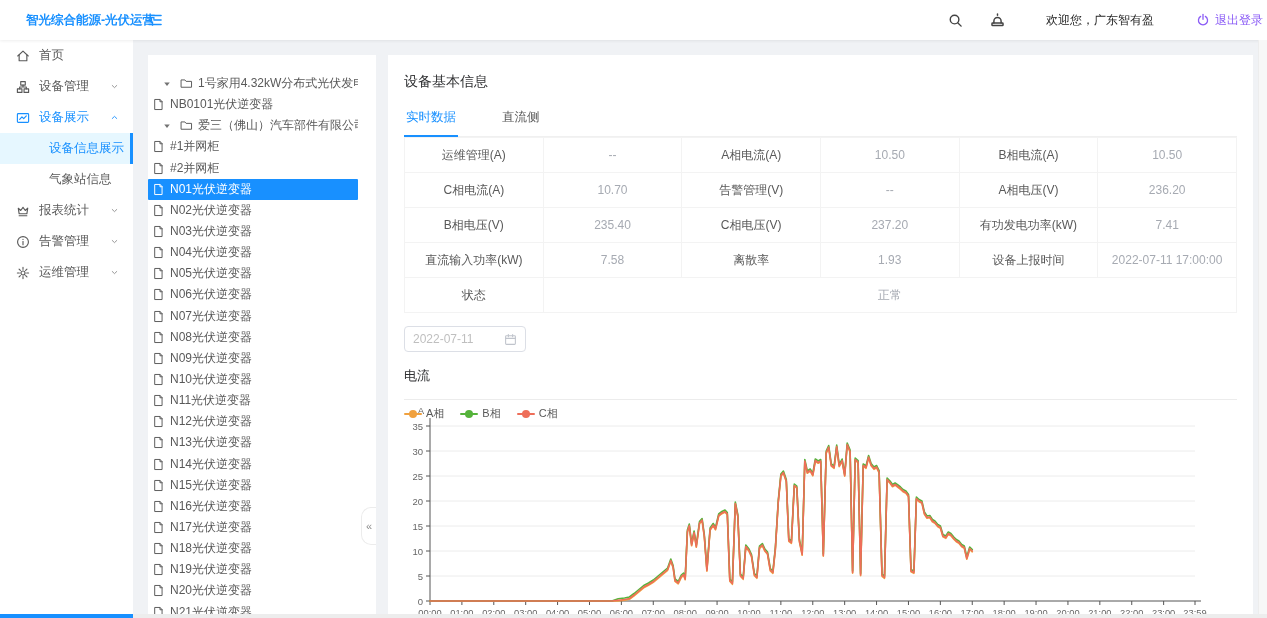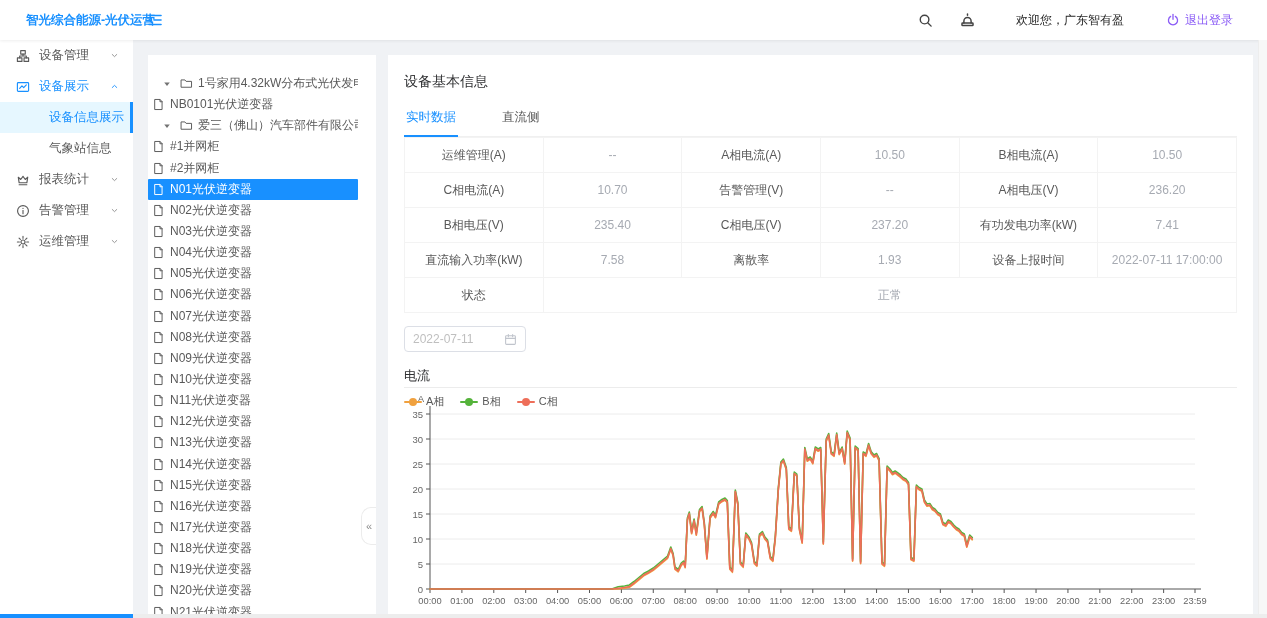--- a/index.html
+++ b/index.html
@@ -6,21 +6,21 @@
   html,body { width:1267px; height:618px; overflow:hidden; background:#f0f2f5;
     font-family:"Liberation Sans","DejaVu Sans",sans-serif; position:relative; }
   svg { display:block; }
 
   
   .topbar { position:absolute; top:0; left:0; right:0; height:40px; background:#fff;
     box-shadow:0 1px 3px rgba(0,0,0,.07); z-index:20; display:flex; align-items:center; }
   .logo { width:133px; height:40px; display:flex; align-items:center; justify-content:center;
     color:#1890ff; font-weight:bold; font-size:12.5px; white-space:nowrap;padding-left:48px; }
   .fold-btn { margin-left:14px; color:#1890ff; cursor:pointer; }
-  .topbar-right { margin-left:auto; display:flex; align-items:center; padding-right:34px;
+  .topbar-right { margin-left:auto; display:flex; align-items:center; padding-right:4px;
     color:#262626; font-size:12px; }
   .tb-icon { color:#434343; margin-left:26px; cursor:pointer; }
   .welcome { margin-left:40px; }
   .logout { margin-left:42px; display:flex; align-items:center; gap:5px; cursor:pointer; color:#8b5cf6; }
 
   
   .sidebar { position:absolute; top:40px; left:0; width:133px; bottom:0; background:#fff; z-index:10; }
   .menu { padding-top:0; }
   .menu-item { height:31px; display:flex; align-items:center; padding:0 14px 0 16px;
     font-size:12.5px; color:#595959; cursor:pointer; position:relative; white-space:nowrap; }
@@ -62,21 +62,21 @@
   table.info td { height:35px; border:1px solid #f3f3f3; font-size:12px; text-align:center;
     overflow:hidden; white-space:nowrap; }
   td.lbl { color:#595959; }
   td.val { color:#a6aab2; }
 
   .datepicker { margin-top:13px; width:122px; height:26px; border:1px solid #dcdfe6;
     border-radius:4px; display:flex; align-items:center; justify-content:space-between;
     padding:0 8px; font-size:12px; color:#bfbfbf; cursor:pointer; background:#fff; }
   .dp-icon { color:#c0c4cc; display:flex; }
 
-  .section-title { margin-top:15px; padding-bottom:2px; border-bottom:1px solid #ececec;
+  .section-title { margin-top:15px; padding-bottom:14px; border-bottom:1px solid #ececec;
     font-size:13px; color:#303133; font-weight:500; }
 
   .chart-wrap { position:relative; height:228px; margin-top:2px; }
   .legend { position:absolute; top:4px; left:0; right:0; display:flex; 
     gap:16px; font-size:11px; color:#595959; }
   .legend-item { display:flex; align-items:center; gap:4px; cursor:pointer; }
   .legend-marker { position:relative; width:18px; height:8px; }
   .legend-marker .line { position:absolute; top:3px; left:0; width:18px; height:2px; border-radius:1px; }
   .legend-marker .dot { position:absolute; top:0; left:5px; width:8px; height:8px; border-radius:50%; }
 
@@ -119,20 +119,29 @@
         <path d="M5.3 3.9 a5.2 5.2 0 1 0 5.4 0"></path>
           <path d="M8 1.6 V7.2"></path>
       </svg>
       <span>退出登录</span>
     </span>
   </div>
 </div>
 
 <aside class="sidebar">
   <div class="menu">
+      <div class="menu-item">
+        <span class="mi-icon">
+          <svg width="14" height="14" viewBox="0 0 16 16" fill="none" stroke="currentColor" stroke-width="1.3" stroke-linecap="round" stroke-linejoin="round">
+            <path d="M2 8 L8 2.4 L14 8"></path>
+            <path d="M3.6 6.8 V13.4 H12.4 V6.8"></path>
+          </svg>
+        </span>
+        <span class="mi-label">首页</span>
+      </div>
       <div class="menu-item">
         <span class="mi-icon">
           <svg width="14" height="14" viewBox="0 0 16 16" fill="none" stroke="currentColor" stroke-width="1.3" stroke-linecap="round" stroke-linejoin="round">
             <rect x="5.4" y="1.8" width="5.2" height="4"></rect>
             <rect x="1.6" y="10.2" width="5.2" height="4"></rect>
             <rect x="9.2" y="10.2" width="5.2" height="4"></rect>
             <path d="M8 5.8 V8 M4.2 10.2 V8 H11.8 V10.2"></path>
           </svg>
         </span>
         <span class="mi-label">设备管理</span>

